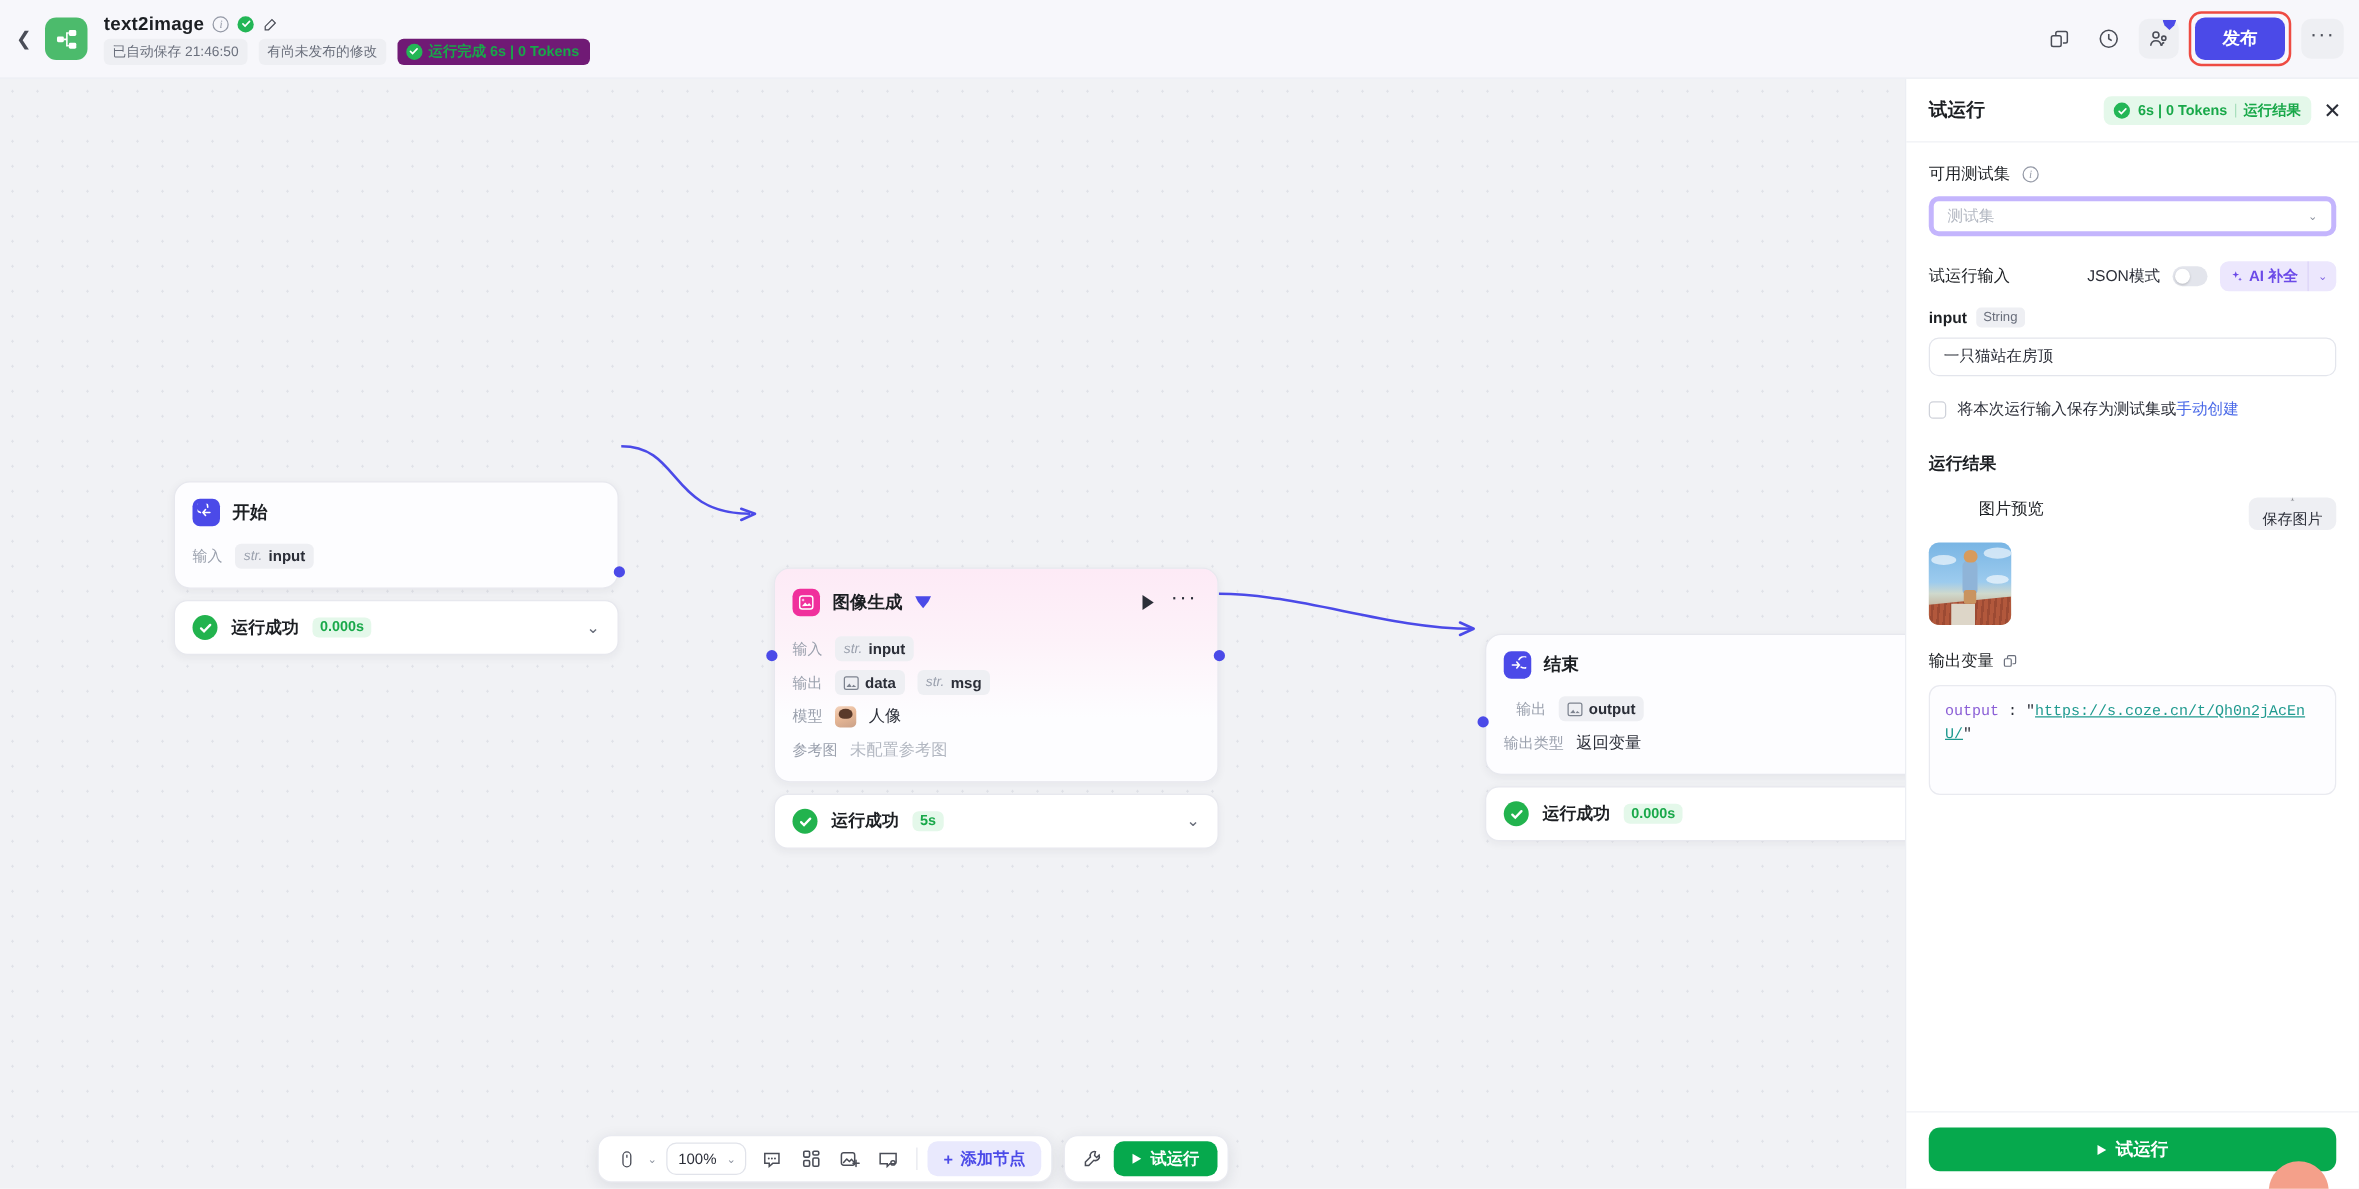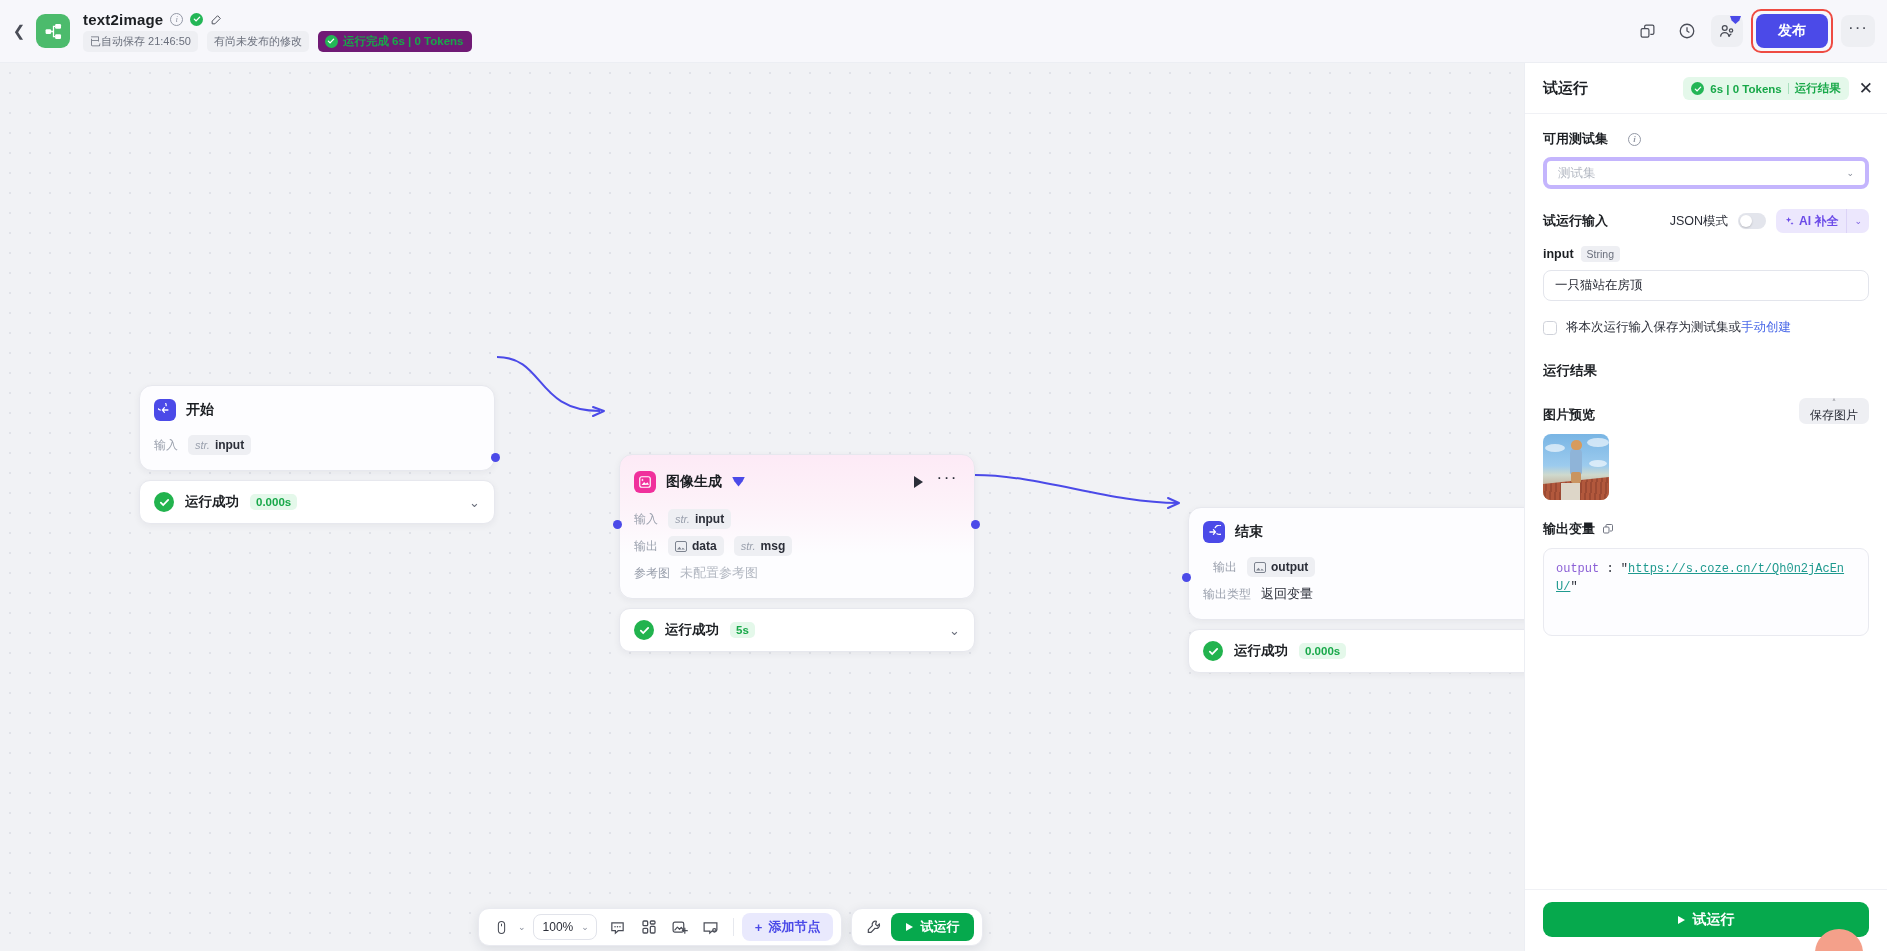--- a/index.html
+++ b/index.html
@@ -220,22 +220,22 @@
     margin-left: auto; background: #e4f8ea; border-radius: 6px;
     display: flex; align-items: center; gap: 6px; padding: 4px 8px;
     font-size: 11.5px; font-weight: bold; color: #18a849; white-space: nowrap;
   }
   .rp-chip .sep { width: 1px; height: 11px; background: #a9dfbd; }
   .rp-chip .lnk { cursor: pointer; }
   .close-x { color: #2b2e38; font-size: 17px; cursor: pointer; line-height: 1; }
 
   .rp-body { flex: 1; overflow-y: auto; padding: 16px 18px 10px 18px; }
   .sec-label {
-    font-size: 13px; font-weight: bold; color: #1c1f23;
-    display: flex; align-items: center; gap: 20px;
+    font-size: 13px; font-weight: normal; color: #1c1f23;
+    display: flex; align-items: center; gap: 10px;
   }
   .select-box {
     margin-top: 9px; height: 32px; border: 4px solid #c4b5fd; border-radius: 8px;
     display: flex; align-items: center; padding: 0 11px;
     font-size: 12.5px; color: #b3b8c2; cursor: pointer;
   }
   .select-box .mini-chev { margin-left: auto; }
   .row-between { display: flex; align-items: center; margin-top: 20px; gap: 10px; }
   .json-label { font-size: 12.5px; color: #2b2e38; margin-left: auto; }
   .toggle {
@@ -271,21 +271,21 @@
     font-family: inherit; background: #fff;
   }
   .checkrow { display: flex; align-items: center; gap: 9px; margin-top: 18px; }
   .cbox {
     width: 14px; height: 14px; border: 1.3px solid #cfd2da; border-radius: 3.5px;
     flex: none; cursor: pointer;
   }
   .checkrow-txt { font-size: 12.5px; color: #2b2e38; }
   .link { color: #4b6ae8; cursor: pointer; }
   .sec-head { font-size: 13.5px; font-weight: bold; color: #1c1f23; margin-top: 26px; }
-  .preview-row { display: flex; align-items: flex-end; margin-top: 18px; }
+  .preview-row { display: flex; align-items: flex-start; margin-top: 18px; margin-left: 40px; }
   .save-btn {
     margin-left: auto; background: #eeeff3; border-radius: 7px; height: 26px;
     display: flex; align-items: center; gap: 6px; padding: 0 11px;
     font-size: 12px; color: #2b2e38; cursor: pointer; flex-direction: column;
   }
   .thumb {
     margin-top: 10px; width: 66px; height: 66px; border-radius: 8px;
     overflow: hidden; cursor: pointer; position: relative;
     background: linear-gradient(#79b5e4 0%, #9ccbee 48%, #cfd9cd 62%, #b8845f 100%);
   }
@@ -483,20 +483,25 @@
             <span class="ptag">
               <span class="imgmini"></span>
               <span>data</span>
             </span>
             <span class="ptag">
               <span class="tstr">str.</span>
               <span>msg</span>
             </span>
           </div>
           <div class="prow">
+            <span class="plabel">模型</span>
+            <span class="avatar-mini"></span>
+            <span class="ptext">人像</span>
+          </div>
+          <div class="prow">
             <span class="plabel">参考图</span>
             <span class="ptext muted">未配置参考图</span>
           </div>
         </div>
       </div>
       <div class="port" style="left:-6px; top:66px;"></div>
       <div class="port" style="left:352px; top:66px;"></div>
       <div class="status-card">
         <span class="status-check">
           <svg width="11" height="11" viewBox="0 0 12 12">

